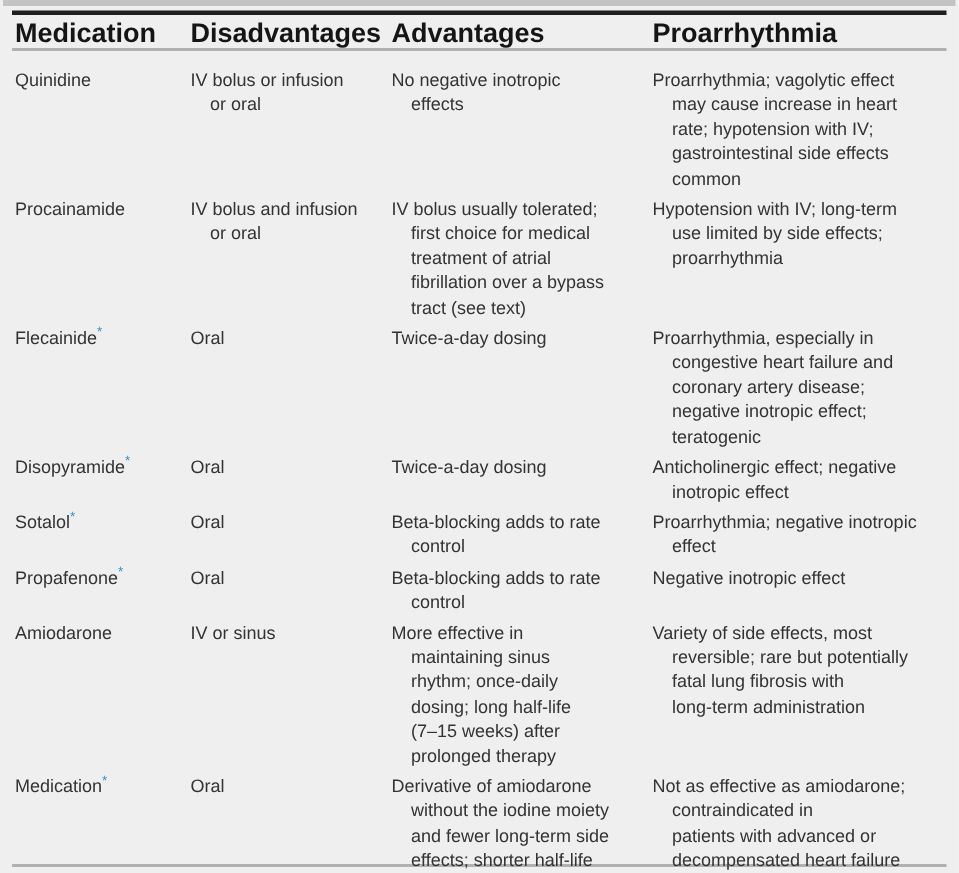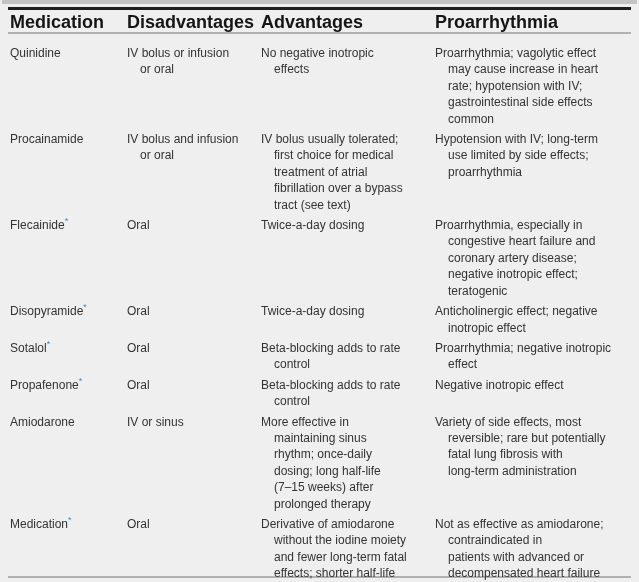--- a/index.html
+++ b/index.html
@@ -223,21 +223,21 @@
           </td>
       </tr>
       <tr>
         <td><span class="med-name"><span>Medication</span><span class="asterisk">*</span></span></td>
         <td>
             <div class="wrap">Oral</div>
           </td>
         <td>
             <div class="wrap">Derivative of amiodarone
 without the iodine moiety
-and fewer long-term fatal
+and fewer long-term side
 effects; shorter half-life</div>
           </td>
         <td>
             <div class="wrap">Not as effective as amiodarone;
 contraindicated in
 patients with advanced or
 decompensated heart failure</div>
           </td>
       </tr>
     </tbody>

